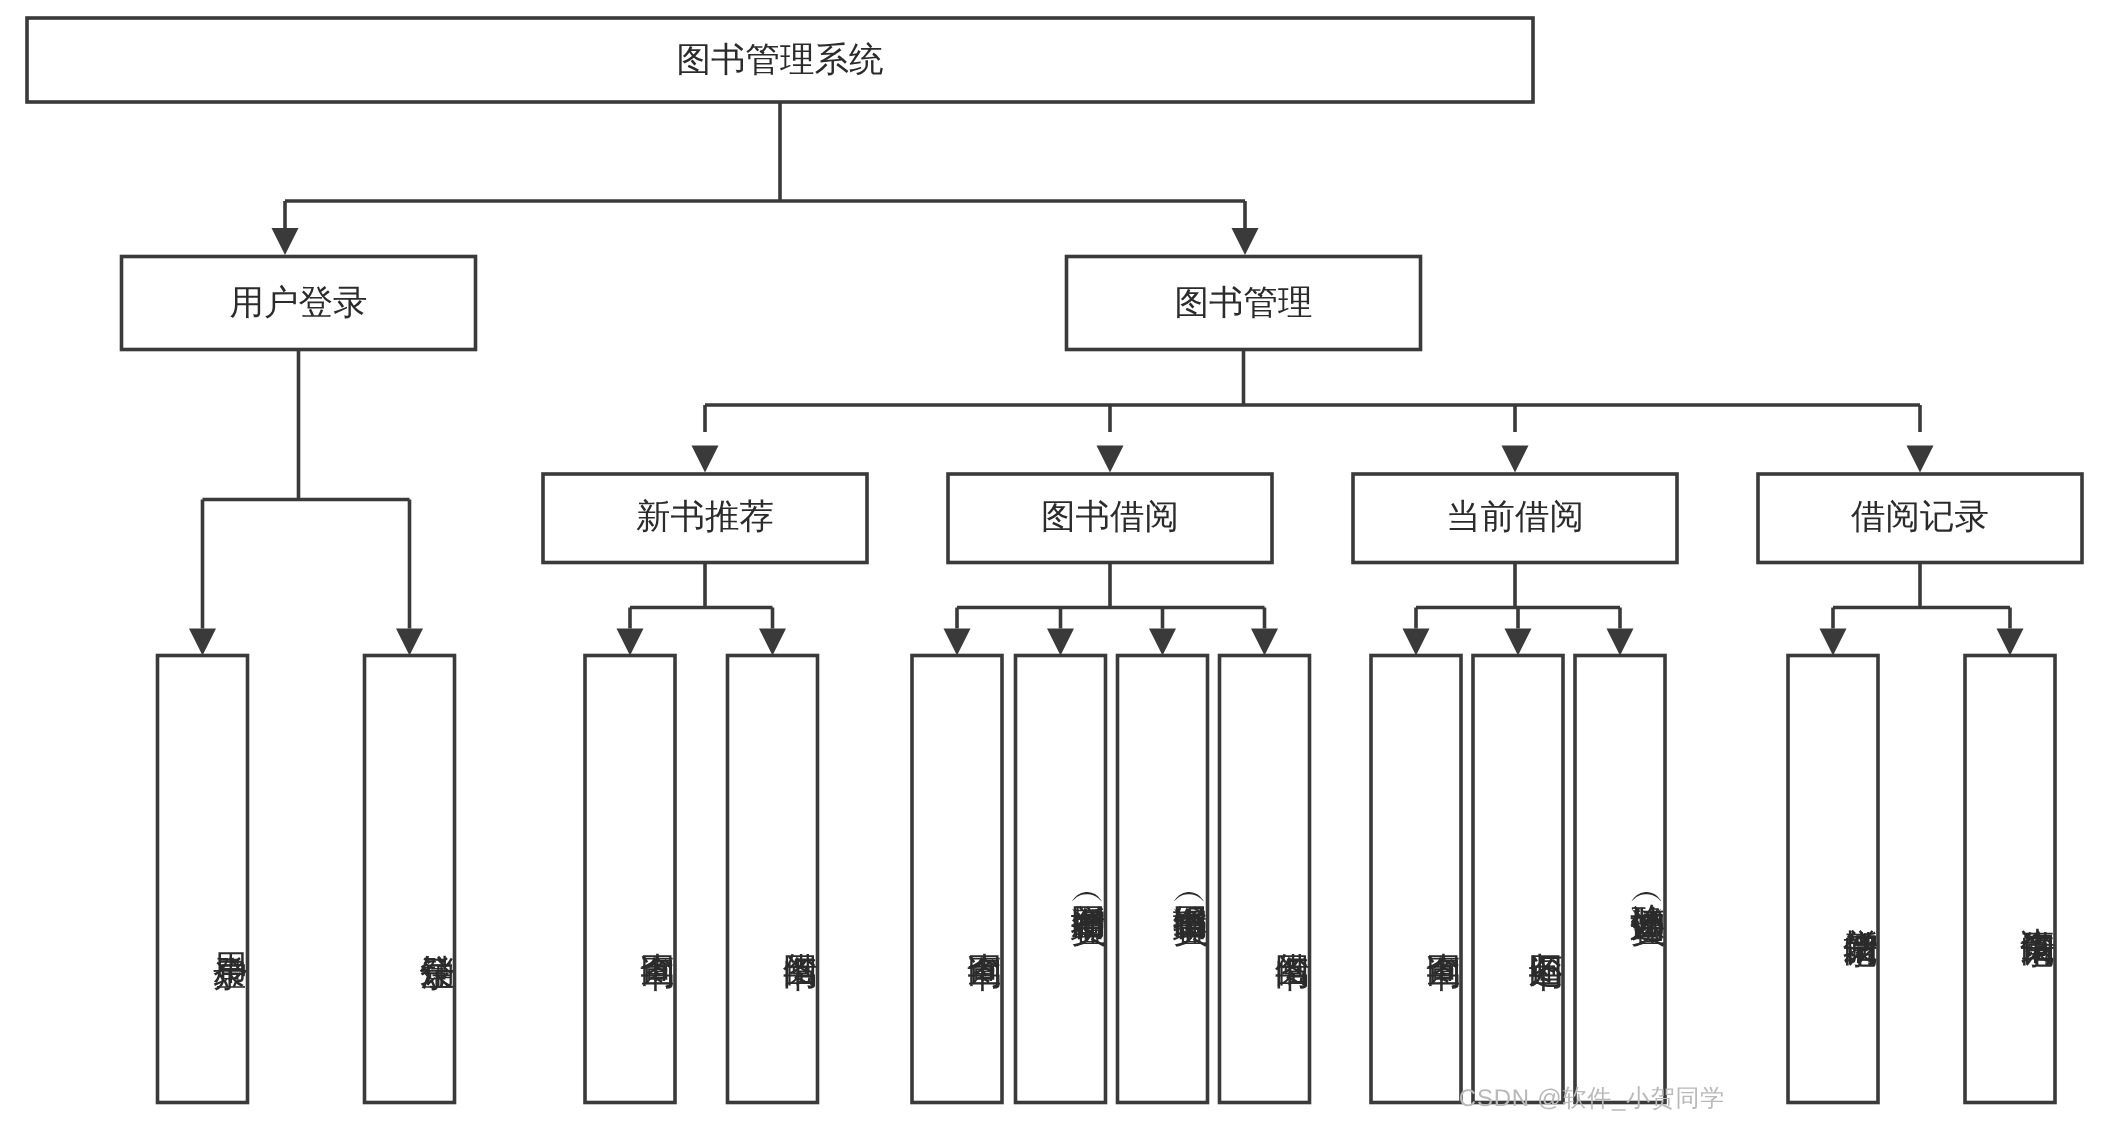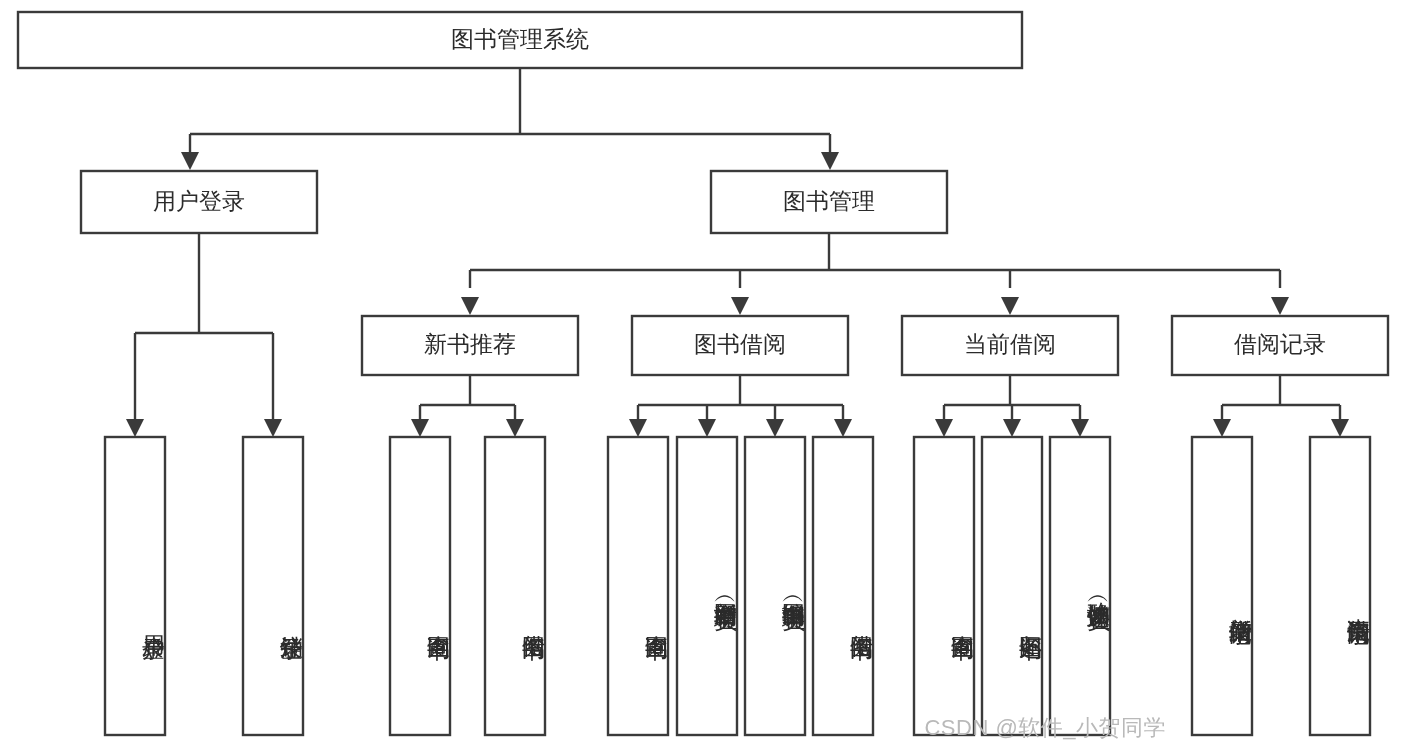--- a/index.html
+++ b/index.html
@@ -63,24 +63,24 @@
     color: #2b2b2b;
     letter-spacing: 1px;
     display: flex;
     align-items: flex-start;
     justify-content: center;
     pointer-events: none;
     white-space: nowrap;
   }
   #watermark {
     position: absolute;
-    right: 8px;
+    right: 24px;
     bottom: 4px;
     font-family: "Liberation Sans", "DejaVu Sans", sans-serif;
-    font-size: 22px;
+    font-size: 16px;
     color: #b9b9b9;
     letter-spacing: 0.5px;
     user-select: none;
   }
 </style>
 </head>
 <body>
 
 <div id="diagram-root">
 

